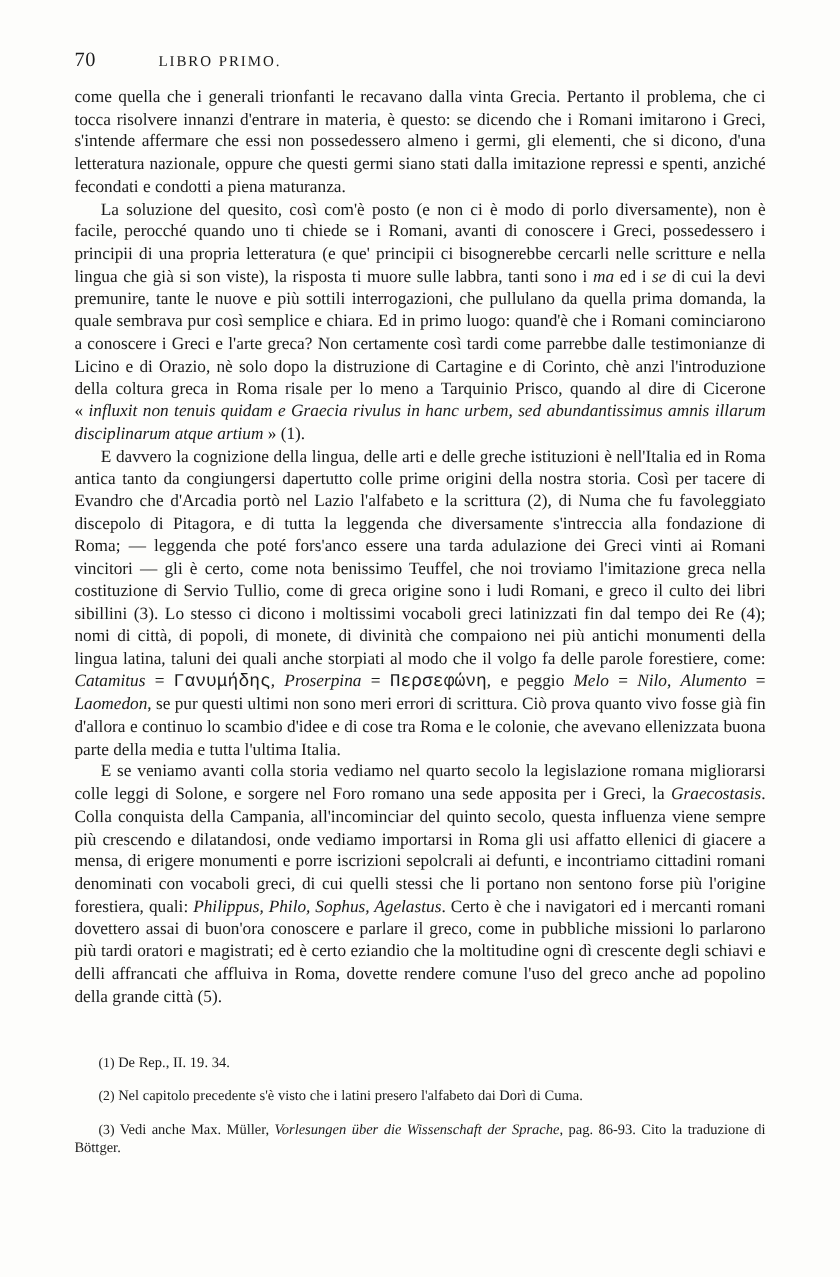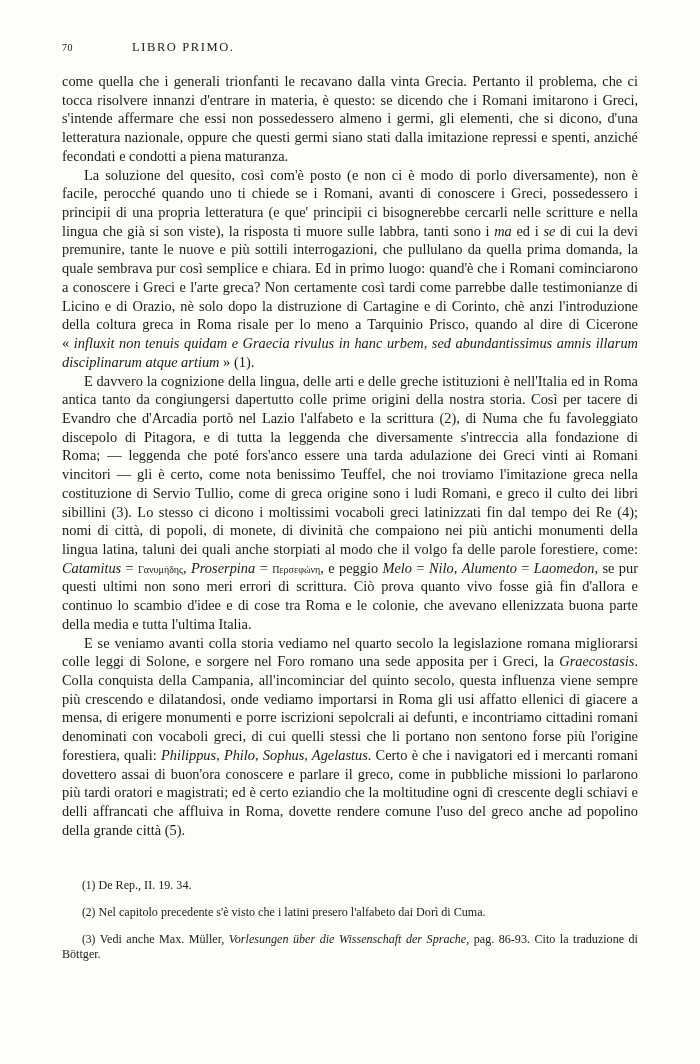--- a/index.html
+++ b/index.html
@@ -23,21 +23,21 @@
     background: #fdfdfb;
     position: relative;
   }
   .header-row {
     display: flex;
     align-items: baseline;
     margin-bottom: 14px;
     height: 18px;
   }
   .folio {
-    font-size: 10px;
+    font-size: 17px;
     letter-spacing: 0.5px;
     width: 70px;
     text-align: left;
   }
   .running-head {
     flex: 1;
     text-align: left;
     font-size: 12.5px;
     letter-spacing: 1.6px;
     padding-right: 60px;
@@ -58,22 +58,22 @@
     text-indent: 0;
     font-family: Liberation Serif, serif;
   }
   .para + .para {
     margin-top: 0;
   }
   i, .it {
     font-style: italic;
   }
   .greek {
-    font-family: Liberation Serif, serif;
-    font-size: 10px;
+    font-family: Liberation Mono, monospace;
+    font-size: 15px;
   }
   .eq {
     font-family: "Liberation Serif", serif;
   }
   .notes {
     margin-top: 26px;
     font-size: 12.1px;
     line-height: 1.26;
     text-align: justify;
   }

